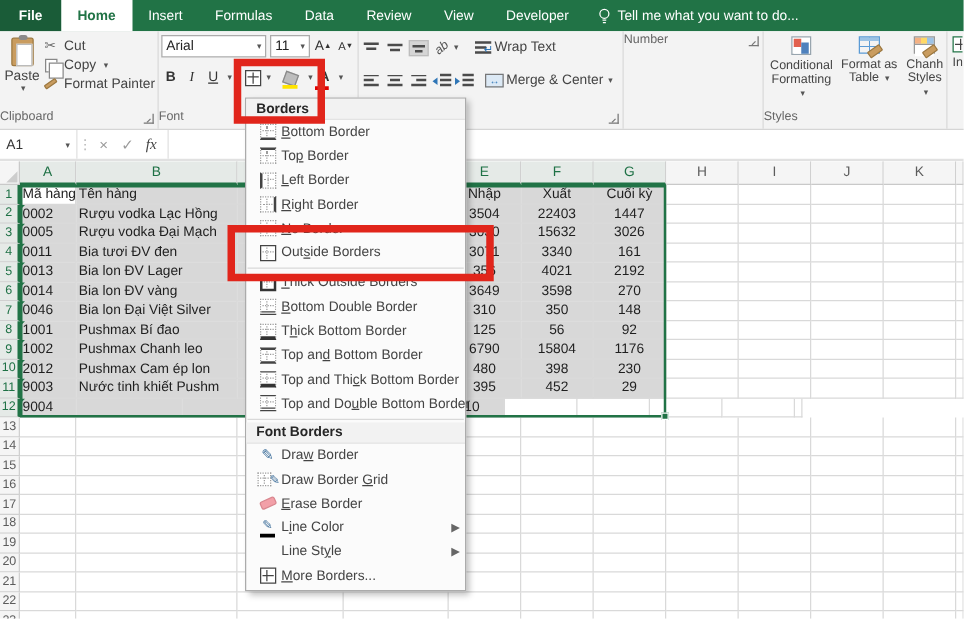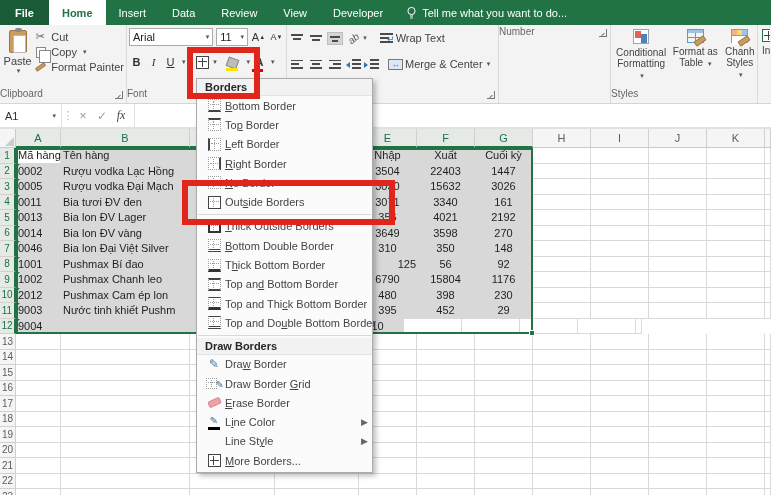--- a/index.html
+++ b/index.html
@@ -182,20 +182,21 @@
 </style>
 </head>
 <body>
 
 <div class="app">
 
   <div class="tabbar">
     <div class="tab file">File</div>
     <div class="tab active">Home</div>
     <div class="tab">Insert</div>
+    <div class="tab">Formulas</div>
     <div class="tab">Data</div>
     <div class="tab">Review</div>
     <div class="tab">View</div>
     <div class="tab">Developer</div>
     <div class="tellme">
       <svg class="bulb" viewBox="0 0 11 14">
           <circle cx="5.5" cy="5" r="3.6" fill="none" stroke="#fff" stroke-width="1"></circle>
           <line x1="4" y1="10" x2="7" y2="10" stroke="#fff" stroke-width="1"></line>
           <line x1="4.3" y1="12" x2="6.7" y2="12" stroke="#fff" stroke-width="1"></line>
         </svg>
@@ -588,21 +589,21 @@
         <div class="rowh selr">8</div>
         <div class="cell sel" style="width: 45px;">
           <span class="tri"></span>
           <span>1001</span>
         </div>
         <div class="cell sel ovf" style="width: 129px;">
           <span>Pushmax Bí đao</span>
         </div>
         <div class="cell sel" style="width: 85px;"></div>
         <div class="cell sel" style="width: 84px;"></div>
-        <div class="cell sel c-center" style="width: 58px; justify-content: flex-end;">
+        <div class="cell sel c-center" style="width: 58px;">
           <span>125</span>
         </div>
         <div class="cell sel c-center" style="width: 58px;">
           <span>56</span>
         </div>
         <div class="cell sel c-center" style="width: 58px;">
           <span>92</span>
         </div>
         <div class="cell" style="width: 58px;"></div>
         <div class="cell" style="width: 58px;"></div>
@@ -947,21 +948,21 @@
         </span>
         <span class="mi-label">Top and Thi<u>c</u>k Bottom Border</span>
       </div>
       <div class="menu-item">
         <span class="mi-ic">
           <span class="bic b-top-double-bottom"></span>
         </span>
         <span class="mi-label">Top and Do<u>u</u>ble Bottom Border</span>
       </div>
       <div class="menu-sep"></div>
-      <div class="menu-header">Draw Borders</div>
+      <div class="menu-header">Font Borders</div>
       <div class="menu-item">
         <span class="mi-ic">
           <span class="pen">✎</span>
         </span>
         <span class="mi-label">Dra<u>w</u> Border</span>
       </div>
       <div class="menu-item">
         <span class="mi-ic">
           <span class="icstack">
             <span class="bic"></span>

